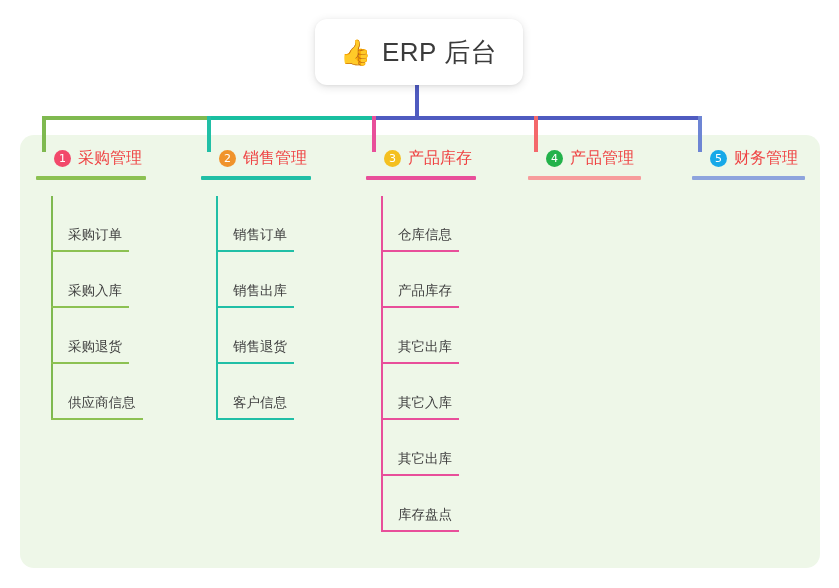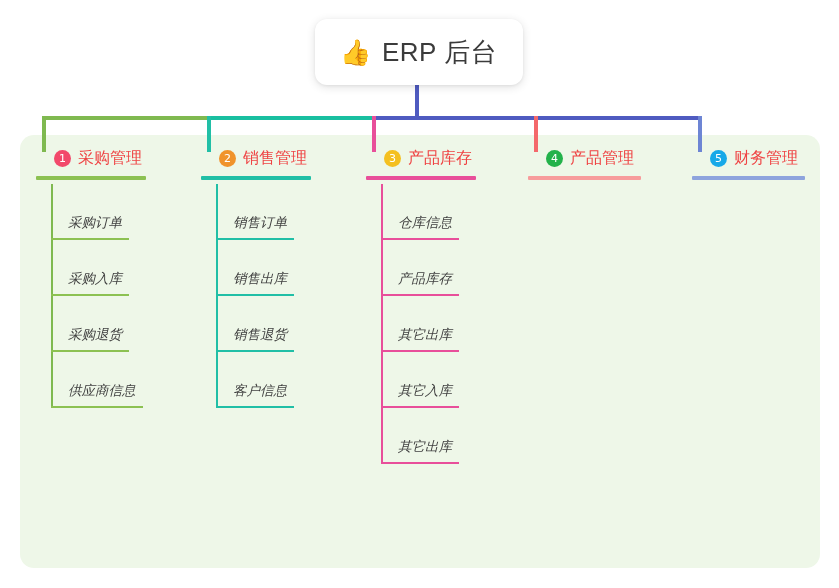--- a/index.html
+++ b/index.html
@@ -93,22 +93,21 @@
     color: #ef4444;
   }
   .head-rule {
     height: 4px;
     margin-top: 6px;
     border-radius: 1px;
   }
 
   .items {
     position: relative;
-    margin-top: 4px;
-    font-style: italic;
+    margin-top: 16px;
   }
   .spine {
     position: absolute;
     left: 15px;
     top: 0;
     bottom: 0;
     width: 2px;
   }
   .item {
     position: relative;
@@ -226,20 +225,24 @@
           <div class="underline" style="width: 78px; background: rgb(232, 79, 154);"></div>
         </div>
         <div class="item">
           <span class="label">其它入库</span>
           <div class="underline" style="width: 78px; background: rgb(232, 79, 154);"></div>
         </div>
         <div class="item">
           <span class="label">其它出库</span>
           <div class="underline" style="width: 78px; background: rgb(232, 79, 154);"></div>
         </div>
+        <div class="item">
+          <span class="label">库存盘点</span>
+          <div class="underline" style="width: 78px; background: rgb(232, 79, 154);"></div>
+        </div>
       </div>
     </div>
     <div class="column" style="left: 528px;">
       <div class="col-head">
         <span class="badge" style="background: rgb(35, 178, 75);">4</span>
         <span class="col-title">产品管理</span>
       </div>
       <div class="head-rule" style="width: 113px; background: rgb(247, 156, 156);"></div>
     </div>
     <div class="column" style="left: 692px;">

